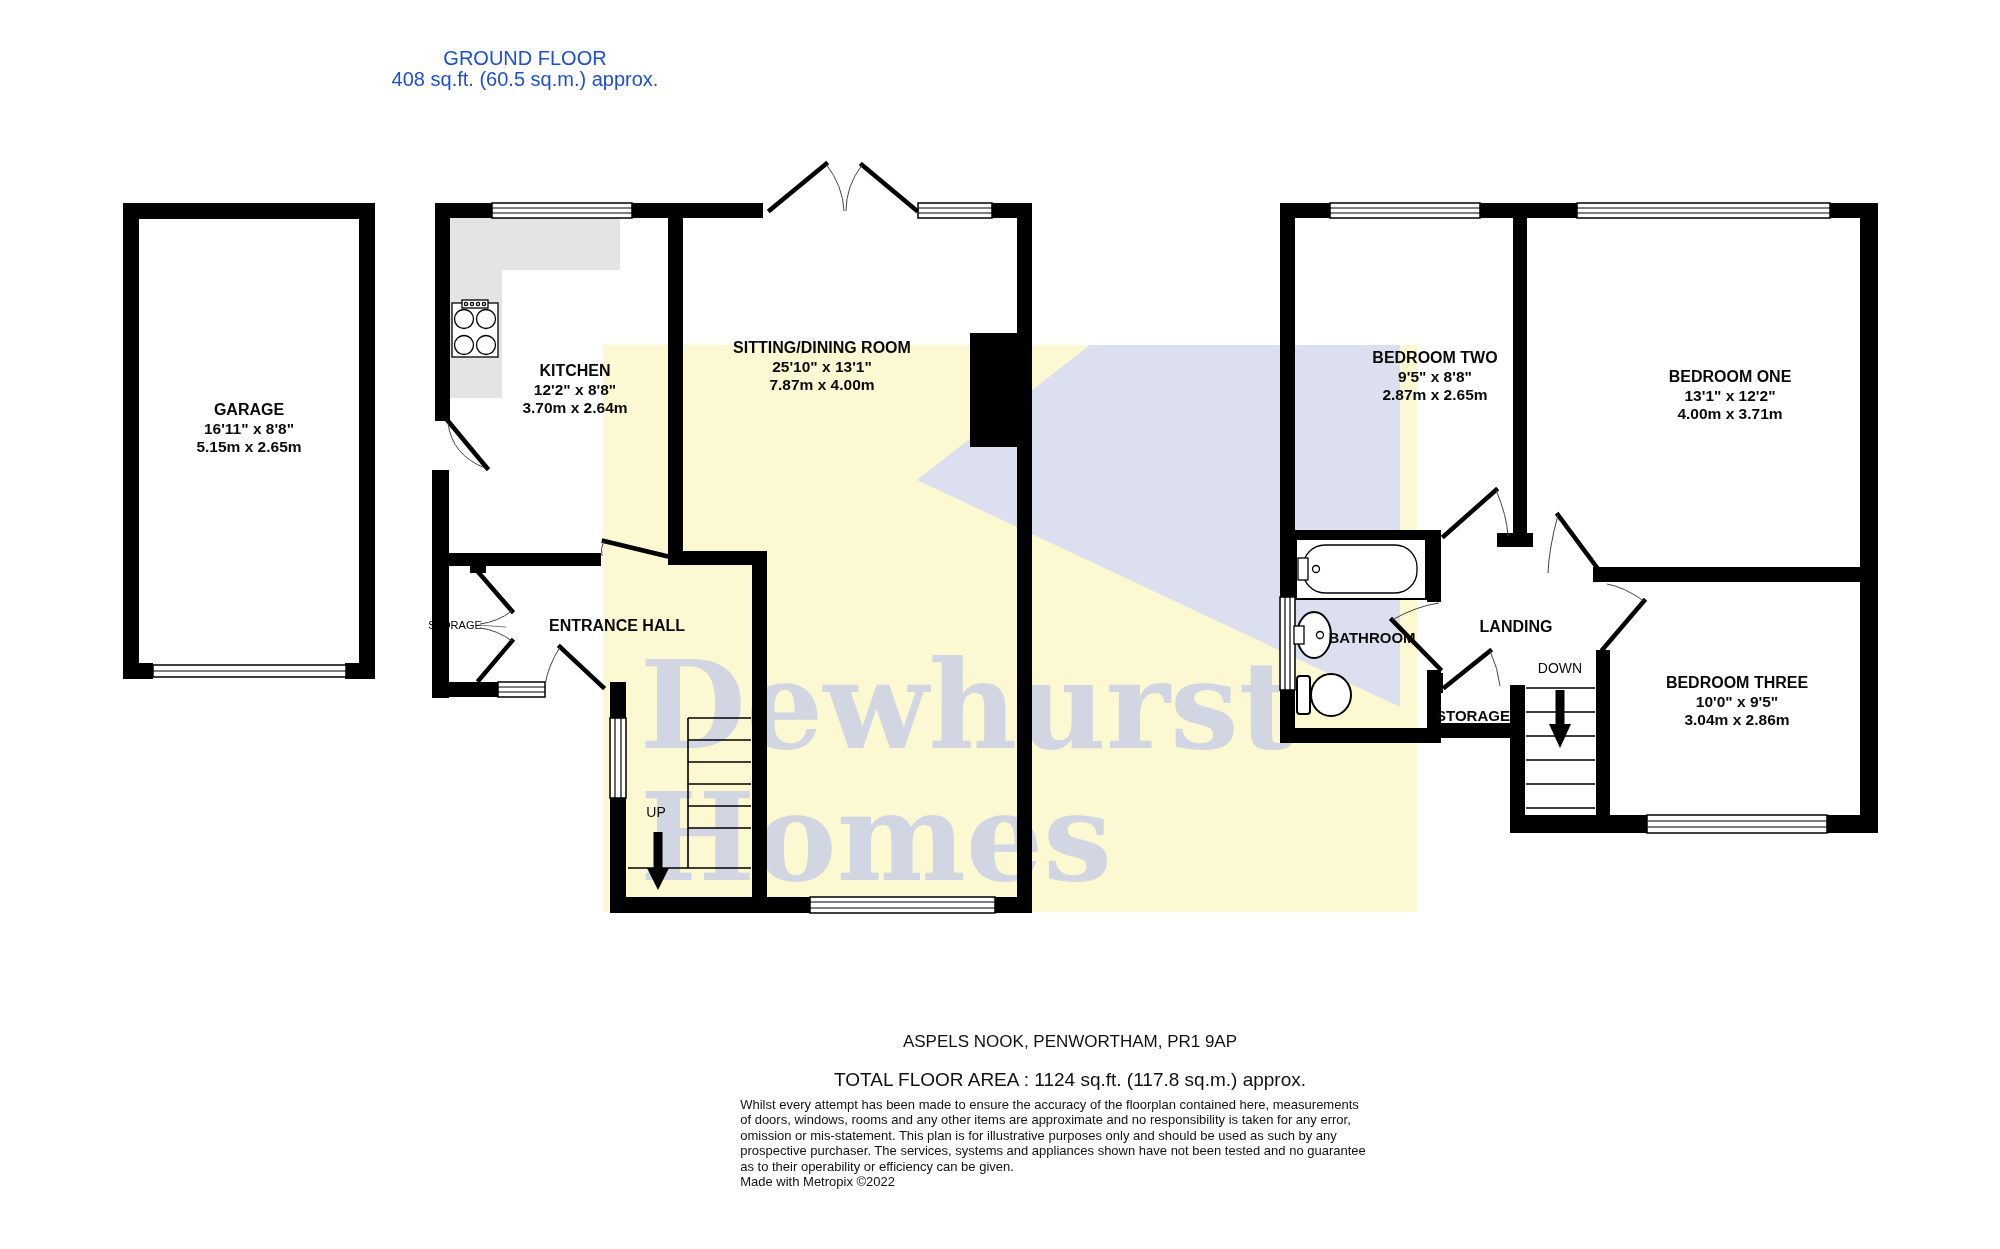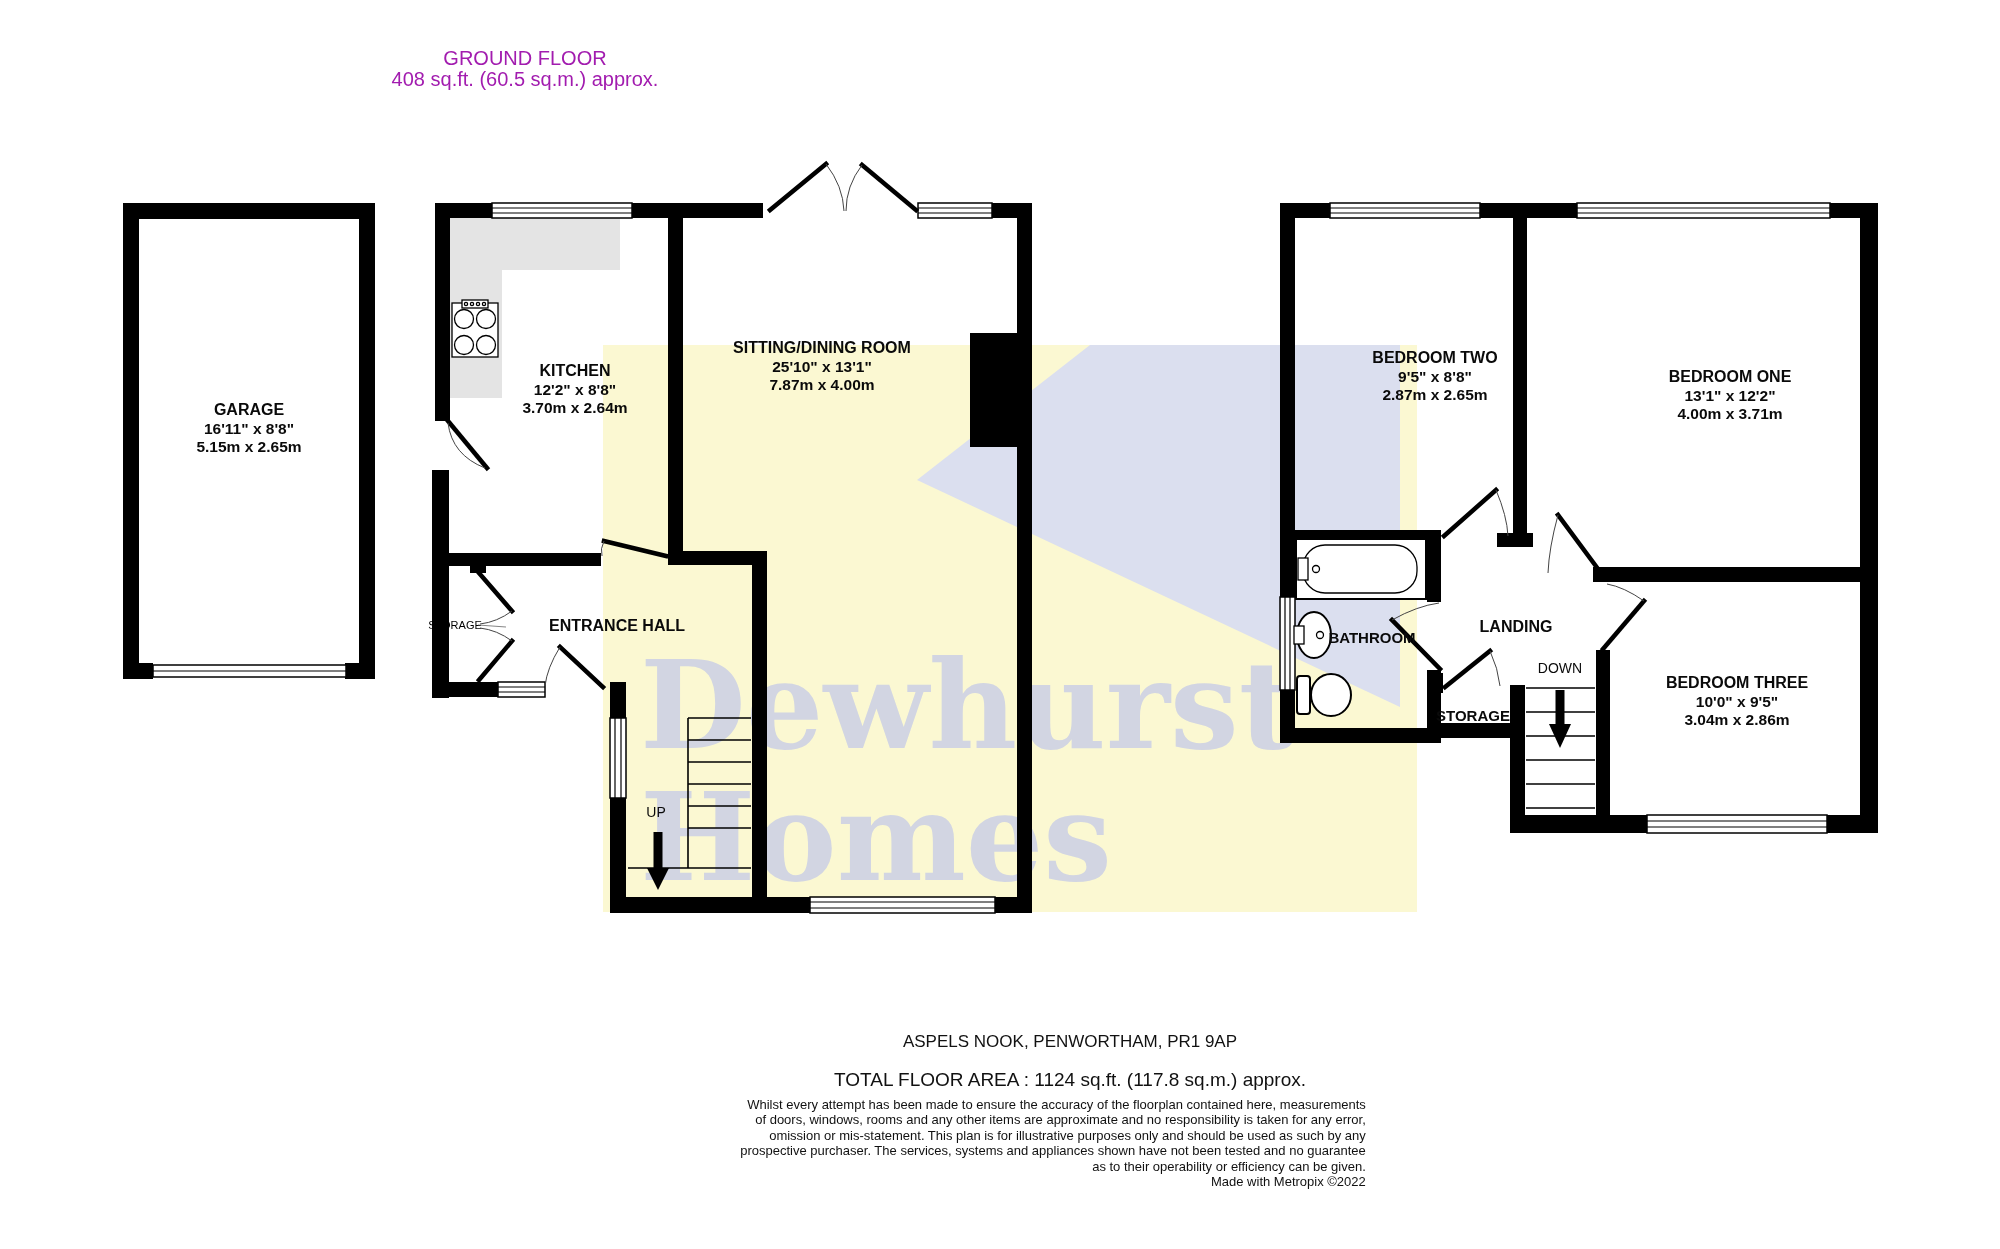--- a/index.html
+++ b/index.html
@@ -11,23 +11,23 @@
   .win line{stroke:#000;stroke-width:1.2;}
   .door-leaf{stroke:#000;stroke-width:4.5;fill:none;stroke-linecap:square;}
   .door-arc{stroke:#444;stroke-width:1;fill:none;}
   .tread{stroke:#000;stroke-width:1.6;}
   .fixture{fill:#fff;stroke:#000;stroke-width:2;}
   .fixture-thin{fill:#fff;stroke:#000;stroke-width:1.3;}
   .lbl{position:absolute;transform:translateX(-50%);text-align:center;font-weight:bold;
        font-size:16px;line-height:18.5px;white-space:nowrap;color:#0a0a0a;}
   .lbl .dim{font-size:15.5px;}
   .title{position:absolute;transform:translateX(-50%);text-align:center;font-weight:normal;
-         font-size:20px;line-height:21px;color:#a21caf;white-space:nowrap;}
+         font-size:20px;line-height:21px;color:#1d4ed8;white-space:nowrap;}
   .small-lbl{font-size:14px;font-weight:bold;}
-  .footer{position:absolute;transform:translateX(-50%);text-align:right;white-space:nowrap;color:#111;}
+  .footer{position:absolute;transform:translateX(-50%);text-align:left;white-space:nowrap;color:#111;}
 </style>
 </head>
 <body>
 
 <div class="page">
 
   <svg width="2000" height="1249" viewBox="0 0 2000 1249">
 
     <g>
       <polygon points="603,345 1417,345 1417,912 603,912" fill="#fbf8d2"></polygon>

